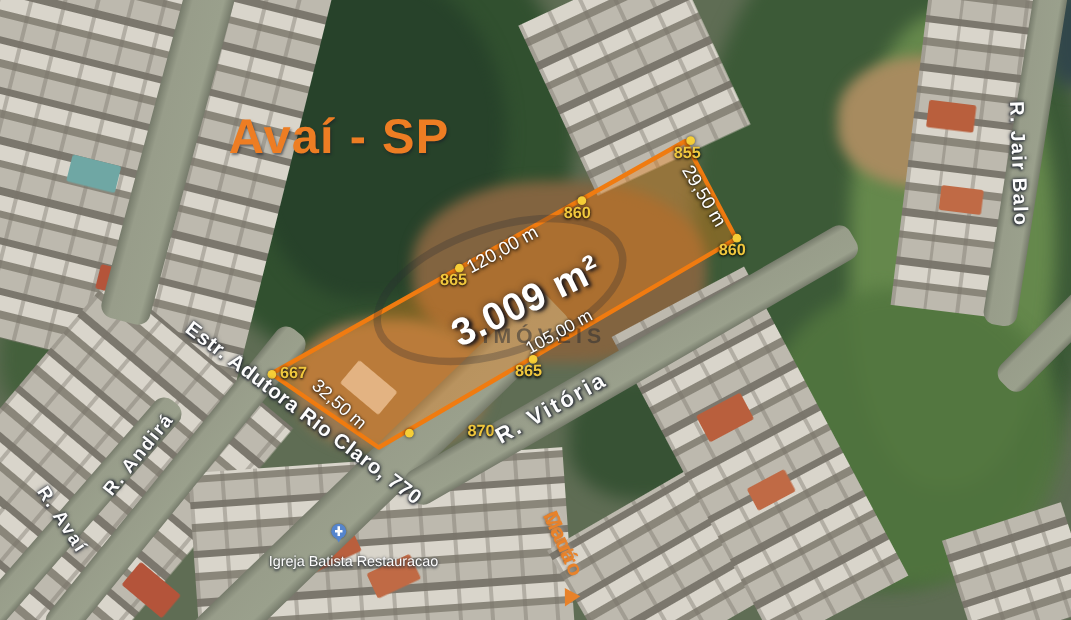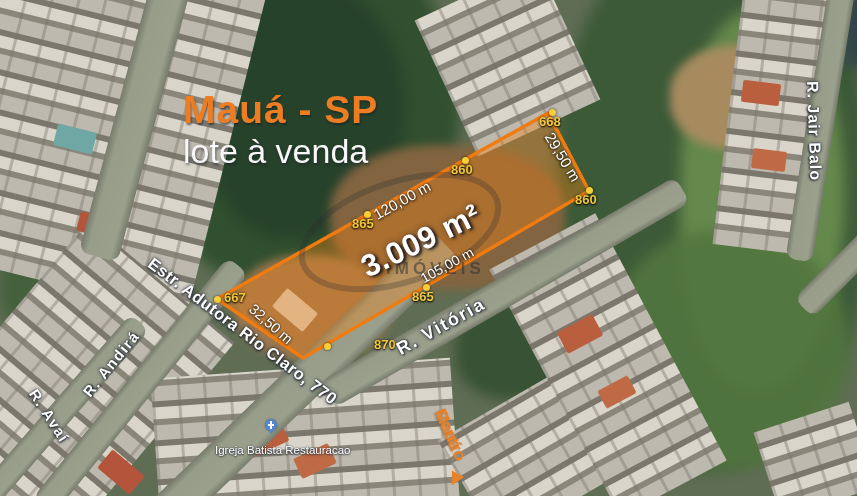--- a/index.html
+++ b/index.html
@@ -156,21 +156,21 @@
   <div class="edge-label" style="left:271px;top:324px;font-size:14.5px;transform:translate(-50%,-50%) rotate(41deg);">32,50 m</div>
   <div class="area-label">3.009 m²</div>
 
   <div class="marker-dot" style="left:214px;top:296px;"></div>
   <div class="marker-label" style="left:224px;top:290px;">667</div>
   <div class="marker-dot" style="left:364px;top:211px;"></div>
   <div class="marker-label" style="left:352px;top:216px;">865</div>
   <div class="marker-dot" style="left:462px;top:157px;"></div>
   <div class="marker-label" style="left:451px;top:162px;">860</div>
   <div class="marker-dot" style="left:549px;top:109px;"></div>
-  <div class="marker-label" style="left:539px;top:114px;">668</div>
+  <div class="marker-label" style="left:539px;top:114px;">855</div>
   <div class="marker-dot" style="left:586px;top:187px;"></div>
   <div class="marker-label" style="left:575px;top:192px;">860</div>
   <div class="marker-dot" style="left:423px;top:284px;"></div>
   <div class="marker-label" style="left:412px;top:289px;">865</div>
   <div class="marker-dot" style="left:324px;top:343px;"></div>
   <div class="marker-label" style="left:334px;top:337px;padding-left:40px;">870</div>
 
   <div class="street st-adutora">Estr. Adutora Rio Claro, 770</div>
   <div class="street st-vitoria">R. Vitória</div>
   <div class="street st-andira">R. Andirá</div>
@@ -182,16 +182,15 @@
     <span>Mauá</span>
   </div>
   <div class="district-arrow"></div>
 
   <div class="pin">
     <div class="v"></div>
     <div class="h"></div>
   </div>
   <div class="poi-label">Igreja Batista Restauracao</div>
 
-  <div class="title-city">Mauá - SP</div>
-  <div class="title-sub">lote à venda</div>
+  <div class="title-city">Avaí - SP</div>
 
 </div>
 
 </body></html>

